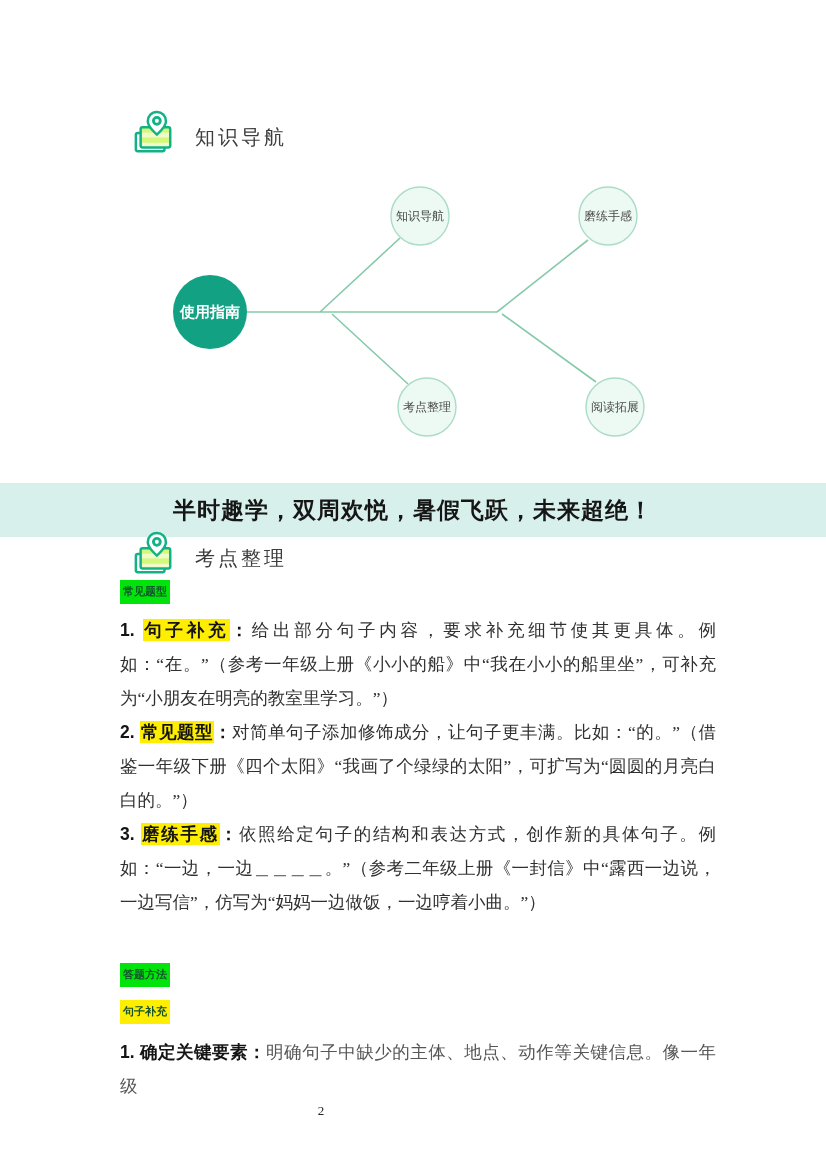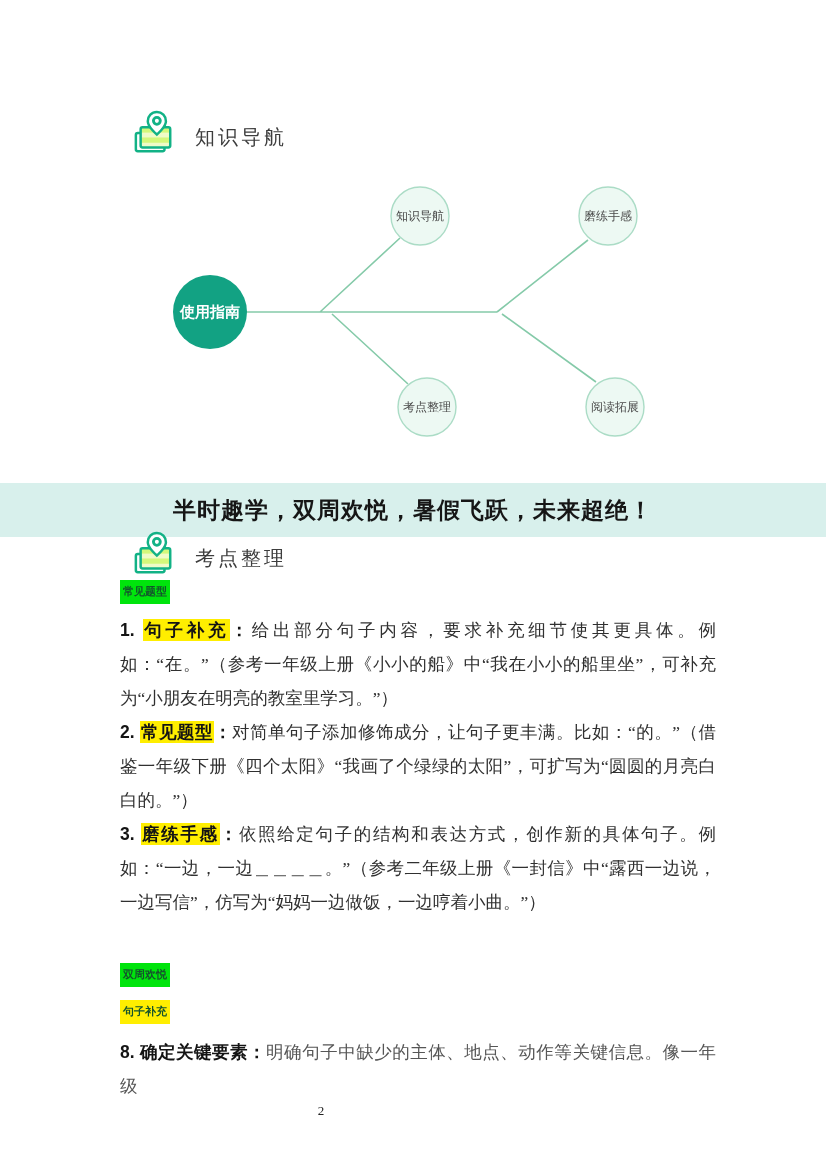--- a/index.html
+++ b/index.html
@@ -111,26 +111,26 @@
       <span class="hl hl-green">常见题型</span>
     </div>
 
     <p><span class="lead">1. </span><span class="key-hl">句子补充</span><span class="lead">：</span><span>给出部分句子内容，要求补充细节使其更具体。例如：“在。”（参考一年级上册《小小的船》中“我在小小的船里坐”，可补充为“小朋友在明亮的教室里学习。”）</span></p>
 
     <p><span class="lead">2. </span><span class="key-hl">常见题型</span><span class="lead">：</span><span>对简单句子添加修饰成分，让句子更丰满。比如：“的。”（借鉴一年级下册《四个太阳》“我画了个绿绿的太阳”，可扩写为“圆圆的月亮白白的。”）</span></p>
 
     <p><span class="lead">3. </span><span class="key-hl">磨练手感</span><span class="lead">：</span><span>依照给定句子的结构和表达方式，创作新的具体句子。例如：“一边，一边＿＿＿＿。”（参考二年级上册《一封信》中“露西一边说，一边写信”，仿写为“妈妈一边做饭，一边哼着小曲。”）</span></p>
 
     <div class="heading-row methods">
-      <span class="hl hl-green">双周欢悦</span>
+      <span class="hl hl-green">答题方法</span>
     </div>
 
     <div class="heading-row method-sub">
       <span class="hl hl-yellow">句子补充</span>
     </div>
 
-    <p class="method-line"><span class="lead">8. 确定关键要素：</span><span>明确句子中缺少的主体、地点、动作等关键信息。像一年级</span></p>
+    <p class="method-line"><span class="lead">1. 确定关键要素：</span><span>明确句子中缺少的主体、地点、动作等关键信息。像一年级</span></p>
 
   </div>
 
   <div class="page-number">2</div>
 
 </div>
 
 </body></html>

